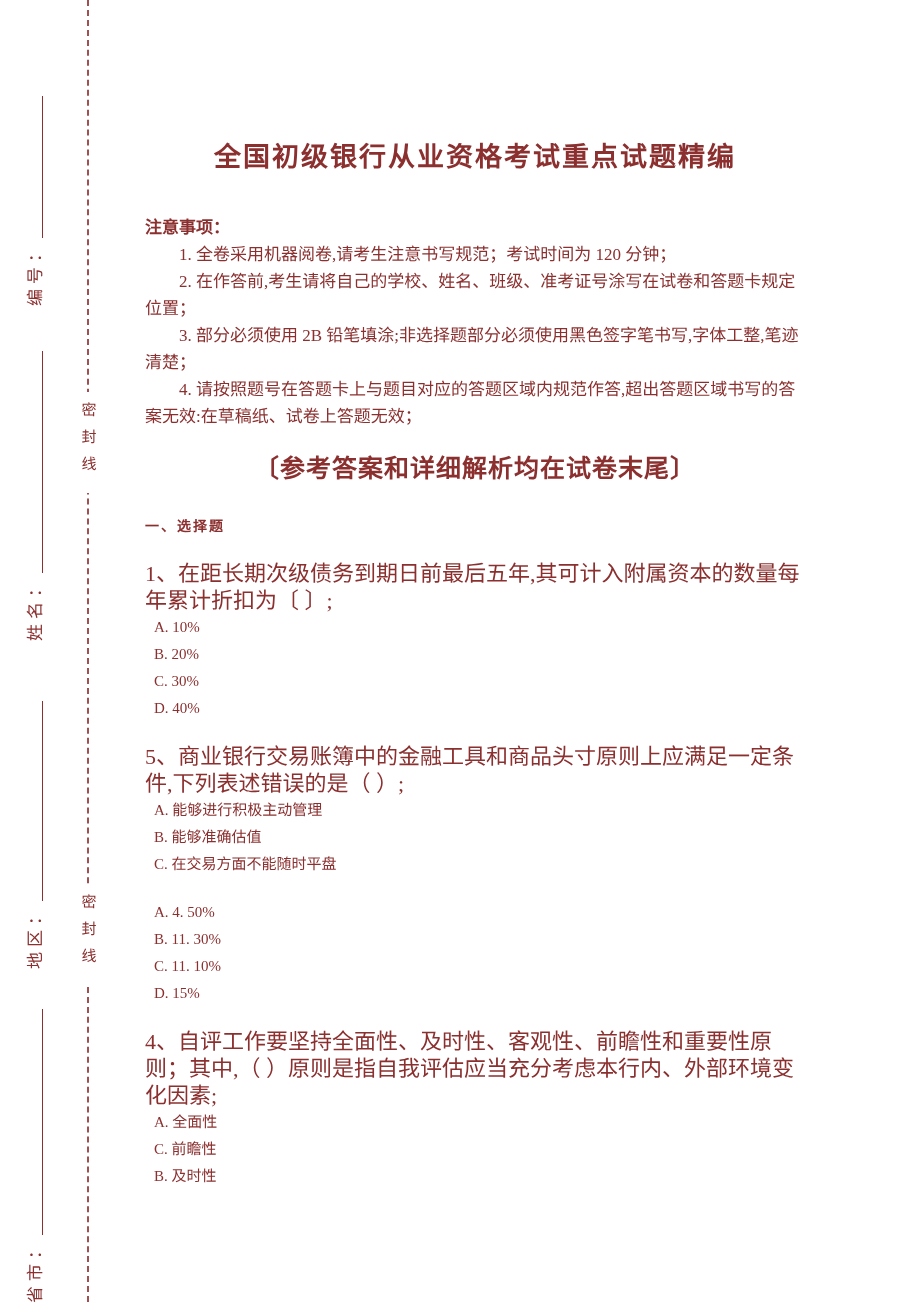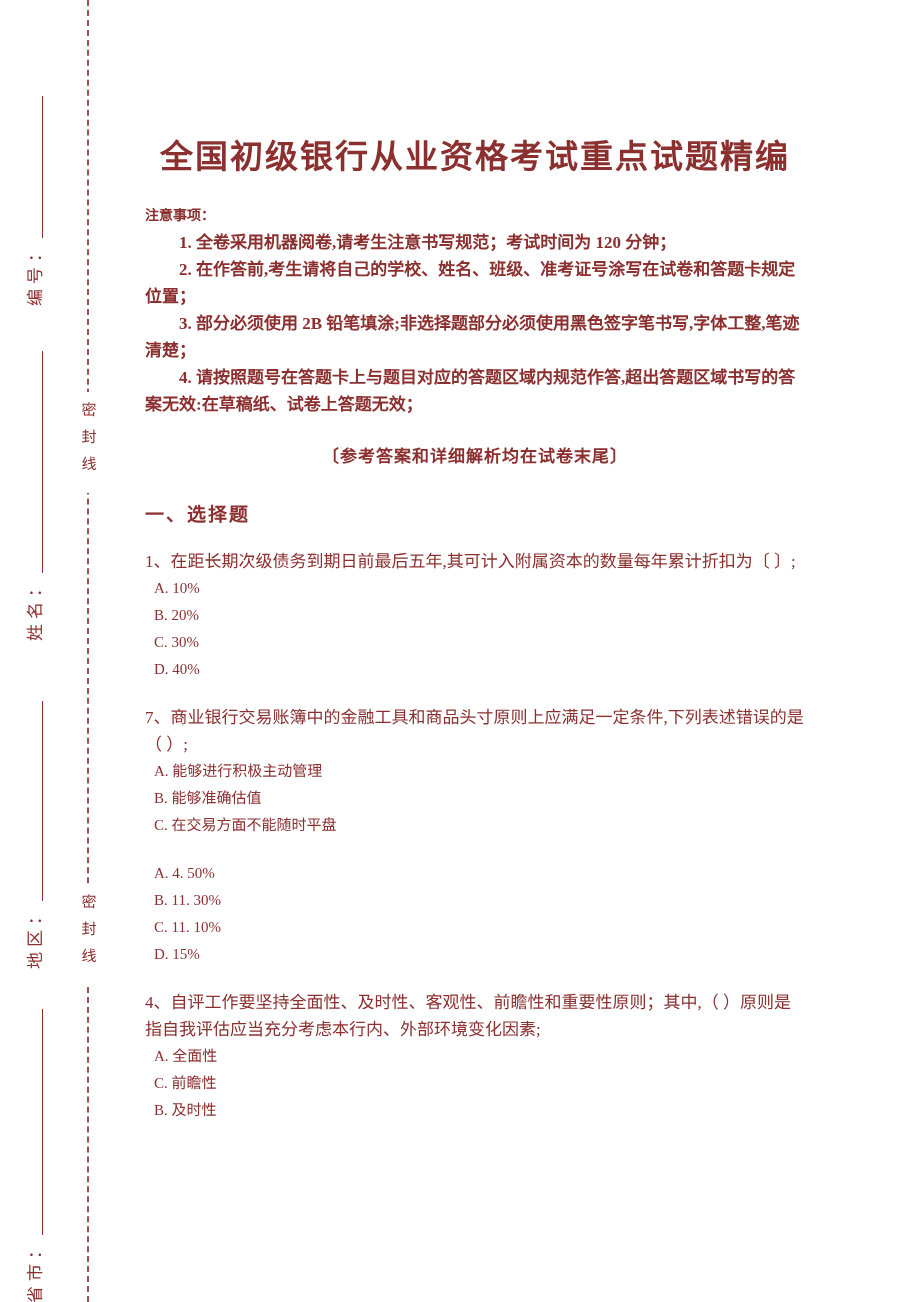--- a/index.html
+++ b/index.html
@@ -58,56 +58,55 @@
   .field-city { width: 294px; left: -114px; top: 1143px; }
 
   
   .content {
     position: absolute;
     left: 145px;
     top: 138px;
     width: 660px;
   }
   .title {
-    font-size: 33px;
+    font-size: 27px;
     font-weight: bold;
     text-align: center;
     letter-spacing: 2px;
     line-height: 38px;
-    margin-bottom: 26px;
+    margin-bottom: 38px;
   }
   .notice-heading {
-    font-size: 14px;
+    font-size: 17px;
     font-weight: bold;
     line-height: 27px;
   }
   .notice-item {
     font-size: 17px;
     line-height: 27px;
     text-indent: 2em;
-    font-weight: bold;
   }
   .answer-hint {
     margin-top: 24px;
-    font-size: 17px;
+    font-size: 25px;
     font-weight: bold;
     text-align: center;
     letter-spacing: 1px;
     line-height: 30px;
   }
   .section-title {
     margin-top: 30px;
-    font-size: 19px;
+    font-size: 14px;
     font-weight: bold;
     letter-spacing: 2px;
     line-height: 25px;
   }
   .question { margin-top: 21px; }
   .stem {
-    font-size: 17px;
+    font-size: 22px;
     line-height: 27px;
   }
   .option {
     font-size: 15px;
     line-height: 27px;
     padding-left: 9px;
   }
 </style>
 </head>
 <body>
@@ -154,21 +153,21 @@
 
     <div class="question">
       <p class="stem">1、在距长期次级债务到期日前最后五年,其可计入附属资本的数量每年累计折扣为〔 〕;</p>
       <p class="option">A. 10%</p>
       <p class="option">B. 20%</p>
       <p class="option">C. 30%</p>
       <p class="option">D. 40%</p>
     </div>
 
     <div class="question">
-      <p class="stem">7、商业银行交易账簿中的金融工具和商品头寸原则上应满足一定条件,下列表述错误的是（ ）;</p>
+      <p class="stem">5、商业银行交易账簿中的金融工具和商品头寸原则上应满足一定条件,下列表述错误的是（ ）;</p>
       <p class="option">A. 能够进行积极主动管理</p>
       <p class="option">B. 能够准确估值</p>
       <p class="option">C. 在交易方面不能随时平盘</p>
     </div>
 
     <div class="question">
       <p class="option">A. 4. 50%</p>
       <p class="option">B. 11. 30%</p>
       <p class="option">C. 11. 10%</p>
       <p class="option">D. 15%</p>

